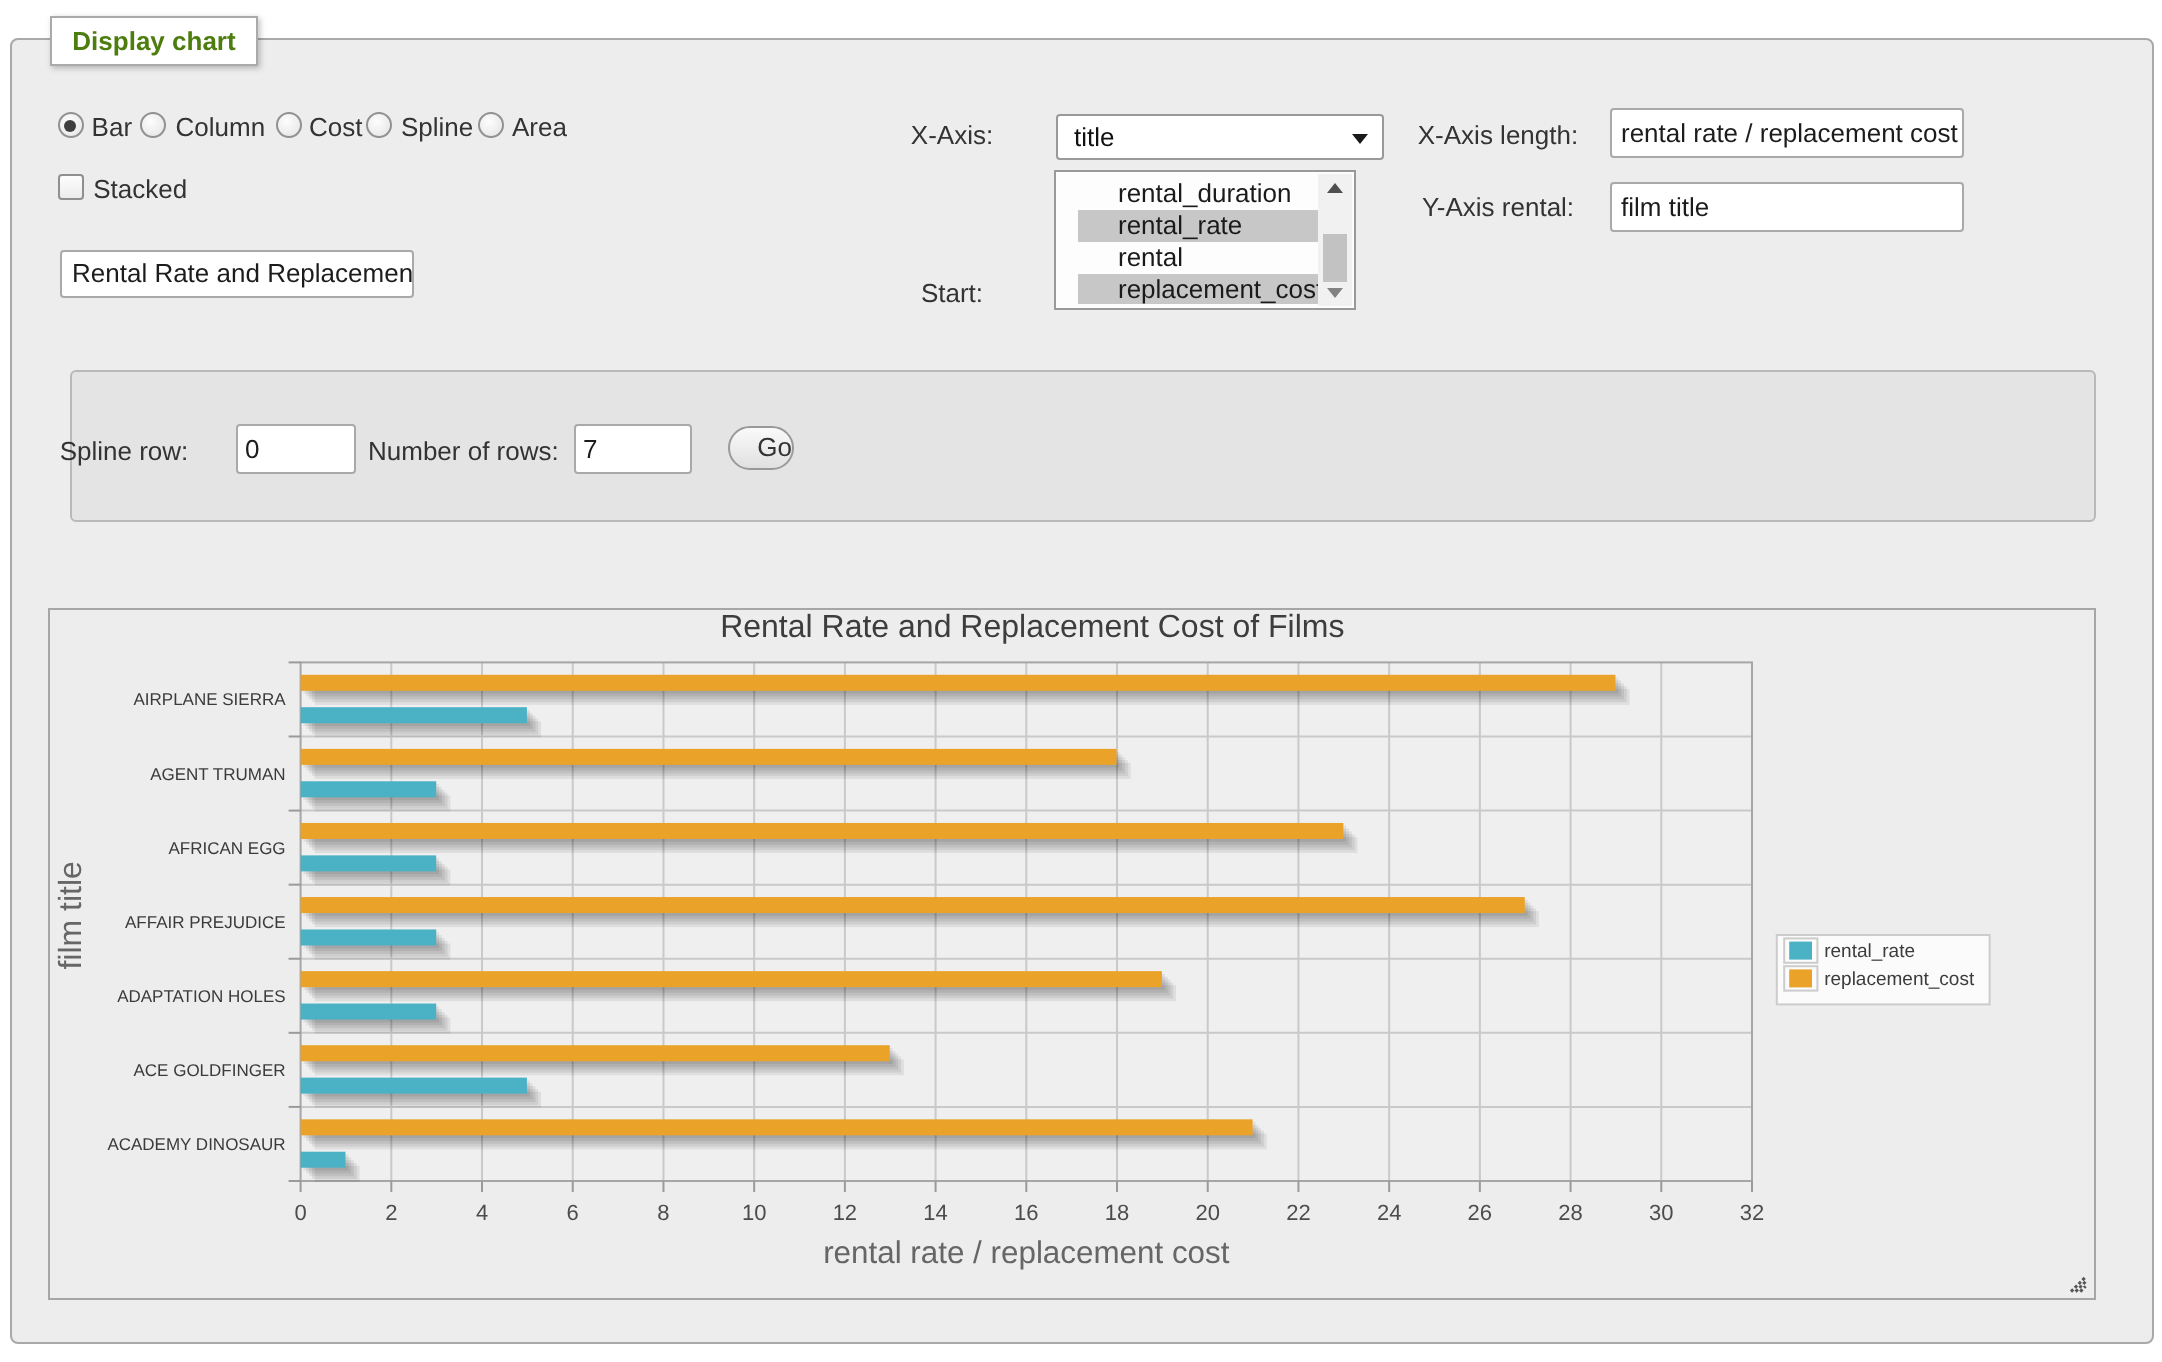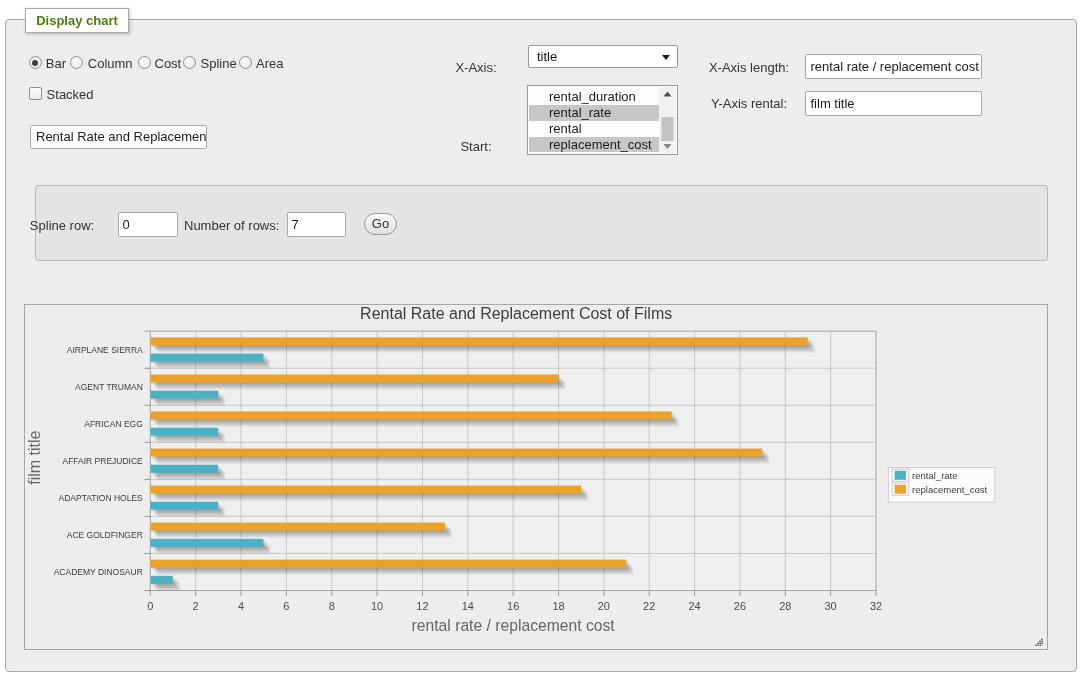--- a/index.html
+++ b/index.html
@@ -4,25 +4,25 @@
 html,body{width:1081px;height:681px;background:#fff;font-family:"Liberation Sans",sans-serif;font-size:13px;color:#333}
 #fs{position:absolute;left:5px;top:19px;width:1072px;height:653px;background:#ededee;border:1px solid #a9a9a9;border-radius:4px}
 #lg{position:absolute;left:25px;top:8px;width:104px;height:25px;background:#fff;border:1px solid #aaa;font-weight:bold;font-size:13px;color:#4d7c0f;text-align:center;line-height:23px;box-shadow:1px 1px 3px rgba(0,0,0,0.25)}
 .radio{position:absolute;width:13px;height:13px;border-radius:50%;border:1px solid #919191;background:radial-gradient(circle at 40% 35%, #fdfdfd, #e3e3e3)}
 .radio.sel::after{content:"";position:absolute;left:2.5px;top:2.5px;width:6px;height:6px;border-radius:50%;background:#3e3e3e}
 .cb{position:absolute;width:13px;height:13px;border:1px solid #8f8f8f;background:linear-gradient(#fdfdfd,#ececec);border-radius:2px}
 .lab{position:absolute;white-space:nowrap}
 .rlab{position:absolute;white-space:nowrap;text-align:center}
 .inp{position:absolute;background:#fff;border:1px solid #a9a9a9;border-radius:2px;white-space:nowrap;overflow:hidden;color:#1c1c1c}
 #panel{position:absolute;left:35px;top:185px;width:1013px;height:76px;background:#e4e4e4;border:1px solid #b9b9b9;border-radius:3px}
-#gobtn{position:absolute;left:364px;top:213px;width:33px;height:22px;border:1px solid #999;border-radius:11px;background:linear-gradient(#fafafa,#e0e0e0);font-size:13px;color:#333;text-align:center;line-height:20px}
+#gobtn{position:absolute;left:364px;top:213px;width:33px;height:22px;border:1px solid #999;border-radius:11px;background:linear-gradient(#fafafa,#e0e0e0);font-size:13px;color:#333;text-align:right;line-height:20px}
 #chart{position:absolute;left:24px;top:304px;width:1024px;height:346px;background:#ededed;border:1px solid #a6a6a6}
-#sel{position:absolute;left:528px;top:45px;width:150px;height:23px;background:#fff;border:1px solid #999;border-radius:2px}
+#sel{position:absolute;left:528px;top:57px;width:164px;height:23px;background:#fff;border:1px solid #999;border-radius:2px}
 #mlist{position:absolute;left:527px;top:85px;width:151px;height:70px;background:#fdfdfd;border:1px solid #999;overflow:hidden}
-.mi{position:absolute;left:1px;width:131px;height:16.3px;line-height:16.3px;padding-left:20px;font-size:13px;color:#1a1a1a;white-space:nowrap}
+.mi{position:absolute;left:11px;width:131px;height:16.3px;line-height:16.3px;padding-left:20px;font-size:13px;color:#1a1a1a;white-space:nowrap}
 .mi.hl{background:#c7c7c7}
 </style></head><body>
 <div id="fs"></div>
 <div id="lg">Display chart</div>
 
 <div class="radio sel" style="left:28.7px;top:56px"></div>
 <div class="lab" style="left:45.8px;top:56px">Bar</div>
 <div class="radio" style="left:70px;top:56px"></div>
 <div class="lab" style="left:87.8px;top:56px">Column</div>
 <div class="radio" style="left:138.4px;top:56px"></div>

